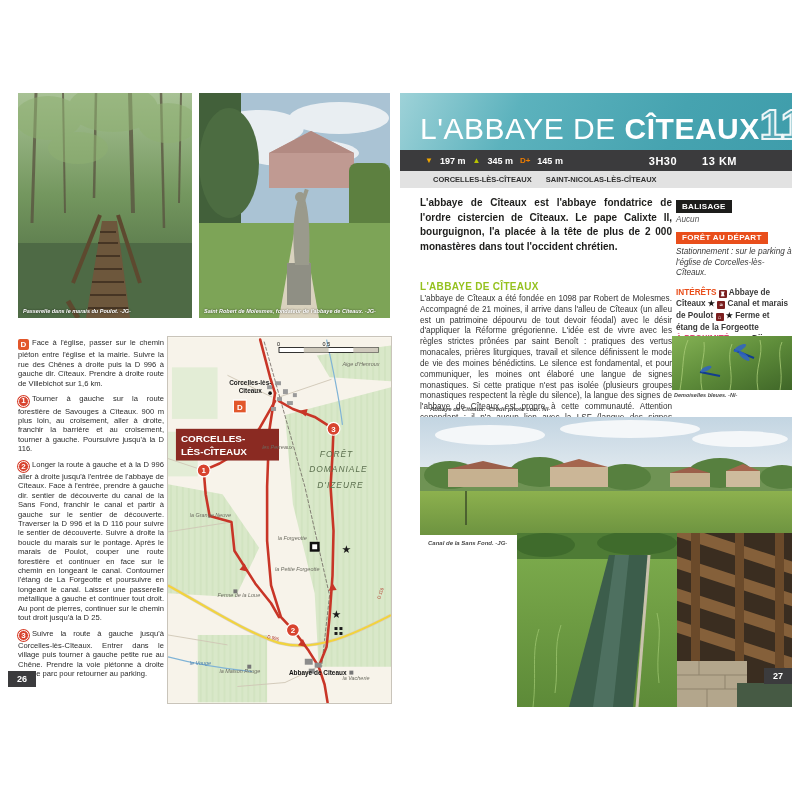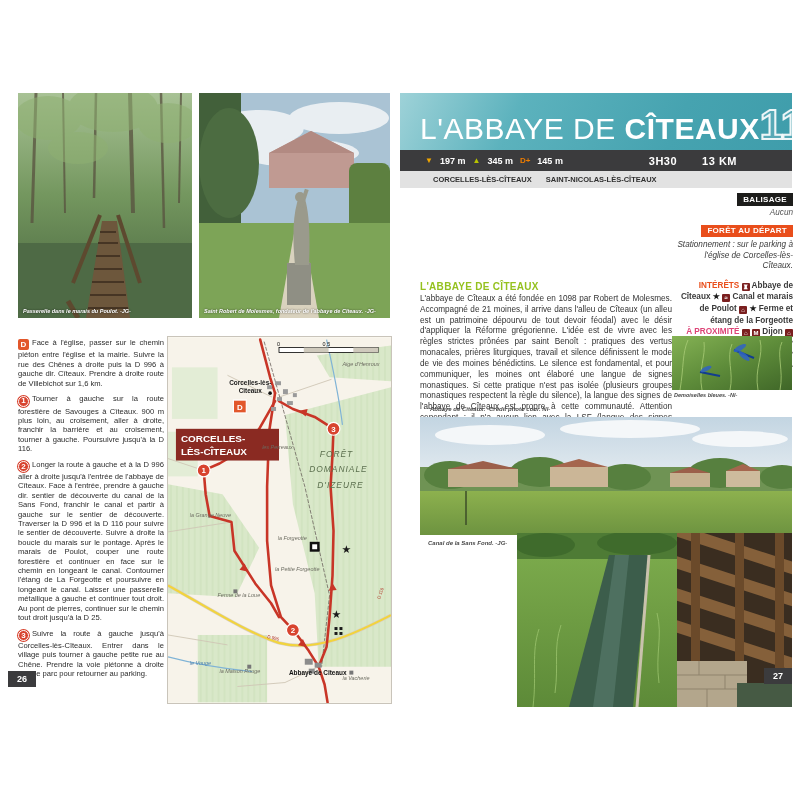--- a/index.html
+++ b/index.html
@@ -68,21 +68,21 @@
   #communes { left:400px; top:171px; width:392px; height:17px; background:#e2e2e2; color:#2f2f2f;
               display:flex; align-items:center; gap:14px; padding-left:33px; font-size:7.5px; font-weight:bold; }
 
   
   #intro { left:420px; top:196px; width:252px; font-size:10px; font-weight:bold; color:#1d1d1b;
            line-height:1.45; text-align:justify; }
   #section-heading { left:420px; top:281px; width:252px; font-size:10px; font-weight:bold; color:#95c11f; letter-spacing:.3px; }
   #section-body { left:420px; top:294px; width:252px; font-size:8.2px; color:#333; line-height:1.32; text-align:justify; }
 
   
-  #sidebar { left:676px; top:193px; width:117px; font-size:8.2px; color:#333;text-align:right; }
+  #sidebar { left:676px; top:200px; width:117px; font-size:8.2px; color:#333; }
   .side-box { display:inline-block; color:#fff; font-weight:bold; font-size:8px; padding:1.5px 6px 2px; letter-spacing:.3px; }
   .box-black { background:#1d1d1b; }
   .box-red { background:#e94e1b; }
   .side-val { font-style:italic; color:#555; margin:2px 0 8px; }
   .side-par { margin-top:3px; line-height:1.3; font-style:italic; color:#3a3a3a; }
   #interets { margin-top:8px; line-height:1.35; font-weight:bold; color:#3a3a3a; font-style:normal; }
   .lbl-red { color:#e94e1b; }
   .lbl-pink { color:#dd4477; }
   .ic { display:inline-flex; align-items:center; justify-content:center; width:8px; height:8px;
         background:#7a1f1f; color:#fff; font-size:6px; border-radius:1px; vertical-align:-1px; font-style:normal; }
@@ -316,20 +316,21 @@
     <span>145 m</span>
     <span id="stat-duration" class="big">3h30</span>
     <span id="stat-distance" class="big">13 km</span>
   </div>
 
   <div id="communes" class="abs">
     <span>CORCELLES-LÈS-CÎTEAUX</span>
     <span>SAINT-NICOLAS-LÈS-CÎTEAUX</span>
   </div>
 
+  <p id="intro" class="abs">L'abbaye de Cîteaux est l'abbaye fondatrice de l'ordre cistercien de Cîteaux. Le pape Calixte II, bourguignon, l'a placée à la tête de plus de 2 000 monastères dans tout l'occident chrétien.</p>
   <h2 id="section-heading" class="abs">L'ABBAYE DE CÎTEAUX</h2>
   <p id="section-body" class="abs">L'abbaye de Cîteaux a été fondée en 1098 par Robert de Molesmes. Accompagné de 21 moines, il arrive dans l'alleu de Cîteaux (un alleu est un patrimoine dépourvu de tout devoir féodal) avec le désir d'appliquer la Réforme grégorienne. L'idée est de vivre avec les règles strictes prônées par saint Benoît : pratiques des vertus monacales, prières liturgiques, travail et silence définissent le mode de vie des moines bénédictins. Le silence est fondamental, et pour communiquer, les moines ont élaboré une langue de signes monastiques. Si cette pratique n'est pas isolée (plusieurs groupes monastiques respectent la règle du silence), la langue des signes de l'abbaye de Cîteaux est propre à cette communauté. Attention cependant : il n'a aucun lien avec la LSF (langue des signes français). Aujourd'hui encore, il est possible de faire une retraite spirituelle entre les murs de cette abbaye.</p>
 
   <aside id="sidebar" class="abs">
     <span class="side-box box-black">BALISAGE</span>
     <div class="side-val">Aucun</div>
     <span class="side-box box-red">FORÊT AU DÉPART</span>
     <p class="side-par">Stationnement : sur le parking à l'église de Corcelles-lès-Cîteaux.</p>
     <p id="interets">
       <span class="lbl-red">INTÉRÊTS</span>

